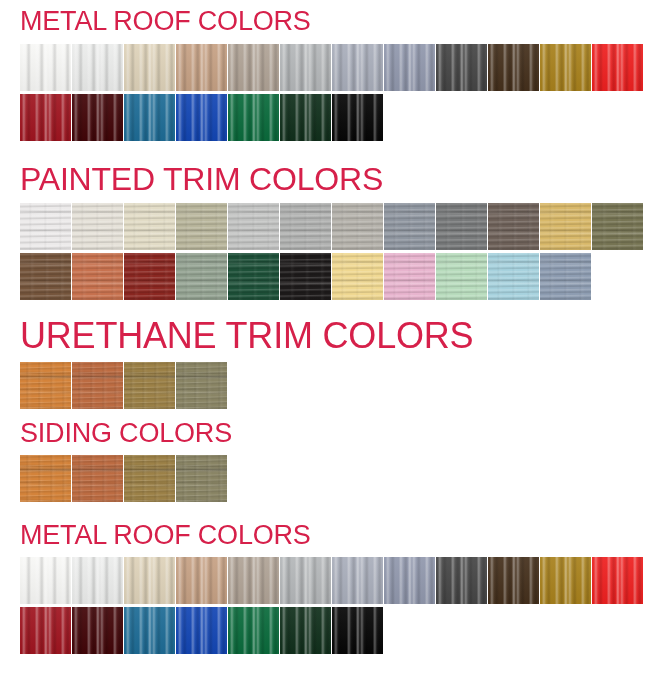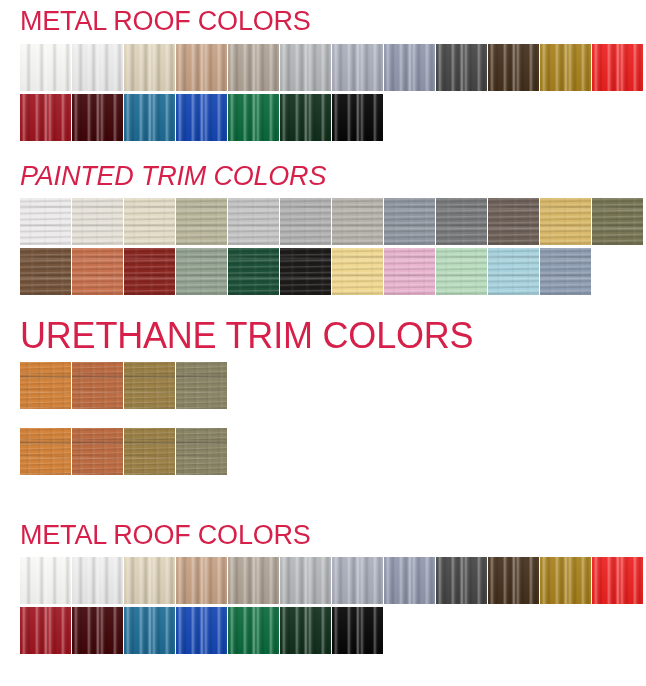--- a/index.html
+++ b/index.html
@@ -212,21 +212,21 @@
             <div class="swatch metal" title="Dark Maroon" aria-label="Dark Maroon" style="background: rgb(66, 5, 8);"></div>
             <div class="swatch metal" title="Teal Blue" aria-label="Teal Blue" style="background: rgb(30, 108, 150);"></div>
             <div class="swatch metal" title="Royal Blue" aria-label="Royal Blue" style="background: rgb(19, 70, 180);"></div>
             <div class="swatch metal" title="Emerald Green" aria-label="Emerald Green" style="background: rgb(10, 107, 60);"></div>
             <div class="swatch metal" title="Forest Green" aria-label="Forest Green" style="background: rgb(17, 48, 28);"></div>
             <div class="swatch metal" title="Black" aria-label="Black" style="background: rgb(6, 6, 6);"></div>
           </div>
         </div>
       </div>
       <div class="section" style="top: 163px;">
-        <h2 class="section-heading" style="color: rgb(214, 32, 74); font-size: 27px; font-style: italic;">PAINTED TRIM COLORS</h2>
+        <h2 class="section-heading" style="color: rgb(214, 32, 74); font-size: 32px;">PAINTED TRIM COLORS</h2>
         <div class="swatch-rows" style="margin-top: 8px;">
           <div class="swatch-row">
             <div class="swatch painted" title="White" aria-label="White" style="background: rgb(236, 234, 234);"></div>
             <div class="swatch painted" title="Off White" aria-label="Off White" style="background: rgb(229, 225, 216);"></div>
             <div class="swatch painted" title="Cream" aria-label="Cream" style="background: rgb(226, 220, 198);"></div>
             <div class="swatch painted" title="Khaki Beige" aria-label="Khaki Beige" style="background: rgb(185, 182, 156);"></div>
             <div class="swatch painted" title="Light Gray" aria-label="Light Gray" style="background: rgb(195, 196, 195);"></div>
             <div class="swatch painted" title="Silver Gray" aria-label="Silver Gray" style="background: rgb(176, 177, 176);"></div>
             <div class="swatch painted" title="Pebble Gray" aria-label="Pebble Gray" style="background: rgb(181, 178, 171);"></div>
             <div class="swatch painted" title="Blue Gray" aria-label="Blue Gray" style="background: rgb(143, 150, 160);"></div>
@@ -255,20 +255,21 @@
         <div class="swatch-rows" style="margin-top: 8px;">
           <div class="swatch-row">
             <div class="swatch wood" title="Cedar Orange" aria-label="Cedar Orange" style="background: rgb(212, 131, 58);"></div>
             <div class="swatch wood" title="Rustic Clay" aria-label="Rustic Clay" style="background: rgb(189, 108, 66);"></div>
             <div class="swatch wood" title="Golden Oak" aria-label="Golden Oak" style="background: rgb(156, 129, 71);"></div>
             <div class="swatch wood" title="Driftwood Gray" aria-label="Driftwood Gray" style="background: rgb(138, 133, 101);"></div>
           </div>
         </div>
       </div>
       <div class="section" style="top: 420px;">
+        <h2 class="section-heading" style="color: rgb(214, 32, 74); font-size: 27px;">SIDING COLORS</h2>
         <div class="swatch-rows" style="margin-top: 8px;">
           <div class="swatch-row">
             <div class="swatch wood" title="Cedar Orange" aria-label="Cedar Orange" style="background: rgb(212, 131, 58);"></div>
             <div class="swatch wood" title="Rustic Clay" aria-label="Rustic Clay" style="background: rgb(189, 108, 66);"></div>
             <div class="swatch wood" title="Golden Oak" aria-label="Golden Oak" style="background: rgb(156, 129, 71);"></div>
             <div class="swatch wood" title="Driftwood Gray" aria-label="Driftwood Gray" style="background: rgb(138, 133, 101);"></div>
           </div>
         </div>
       </div>
       <div class="section" style="top: 522px;">

